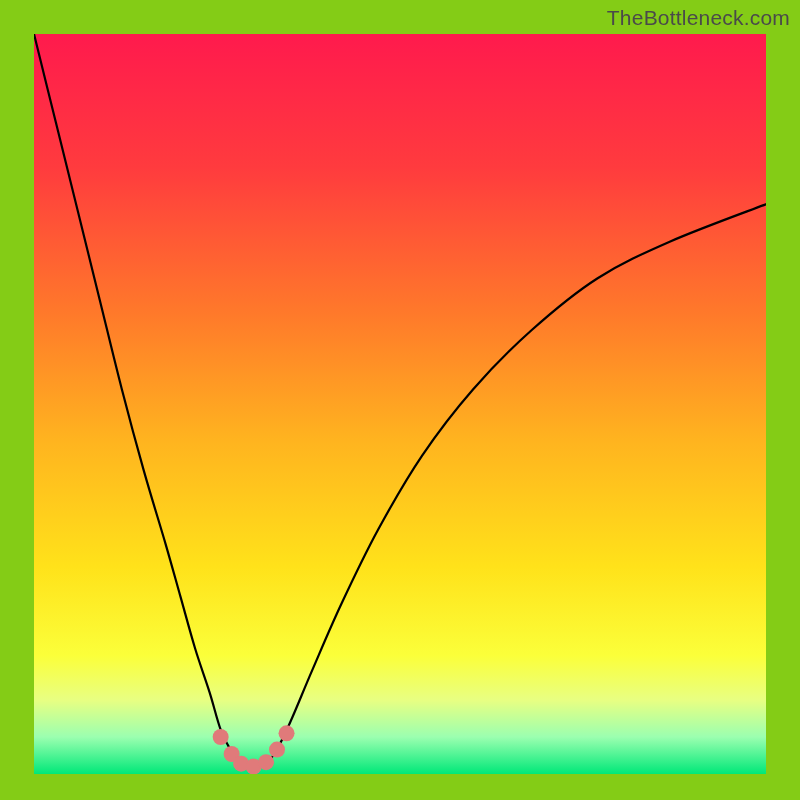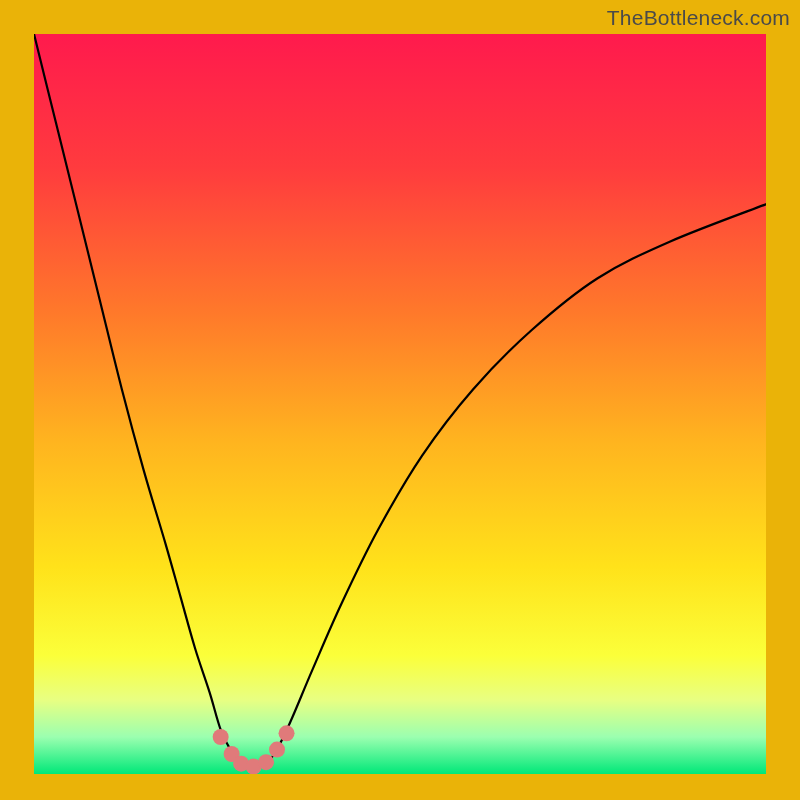--- a/index.html
+++ b/index.html
@@ -10,21 +10,21 @@
     overflow: hidden;
     background: #000;
     font-family: Arial, Helvetica, sans-serif;
   }
   .frame {
     position: absolute;
     left: 0;
     top: 0;
     width: 800px;
     height: 800px;
-    background: #eab308;
+    background: #84cc16;
   }
   .plot {
     position: absolute;
     left: 34px;
     top: 34px;
     width: 732px;
     height: 740px;
   }
   .watermark {
     position: absolute;

